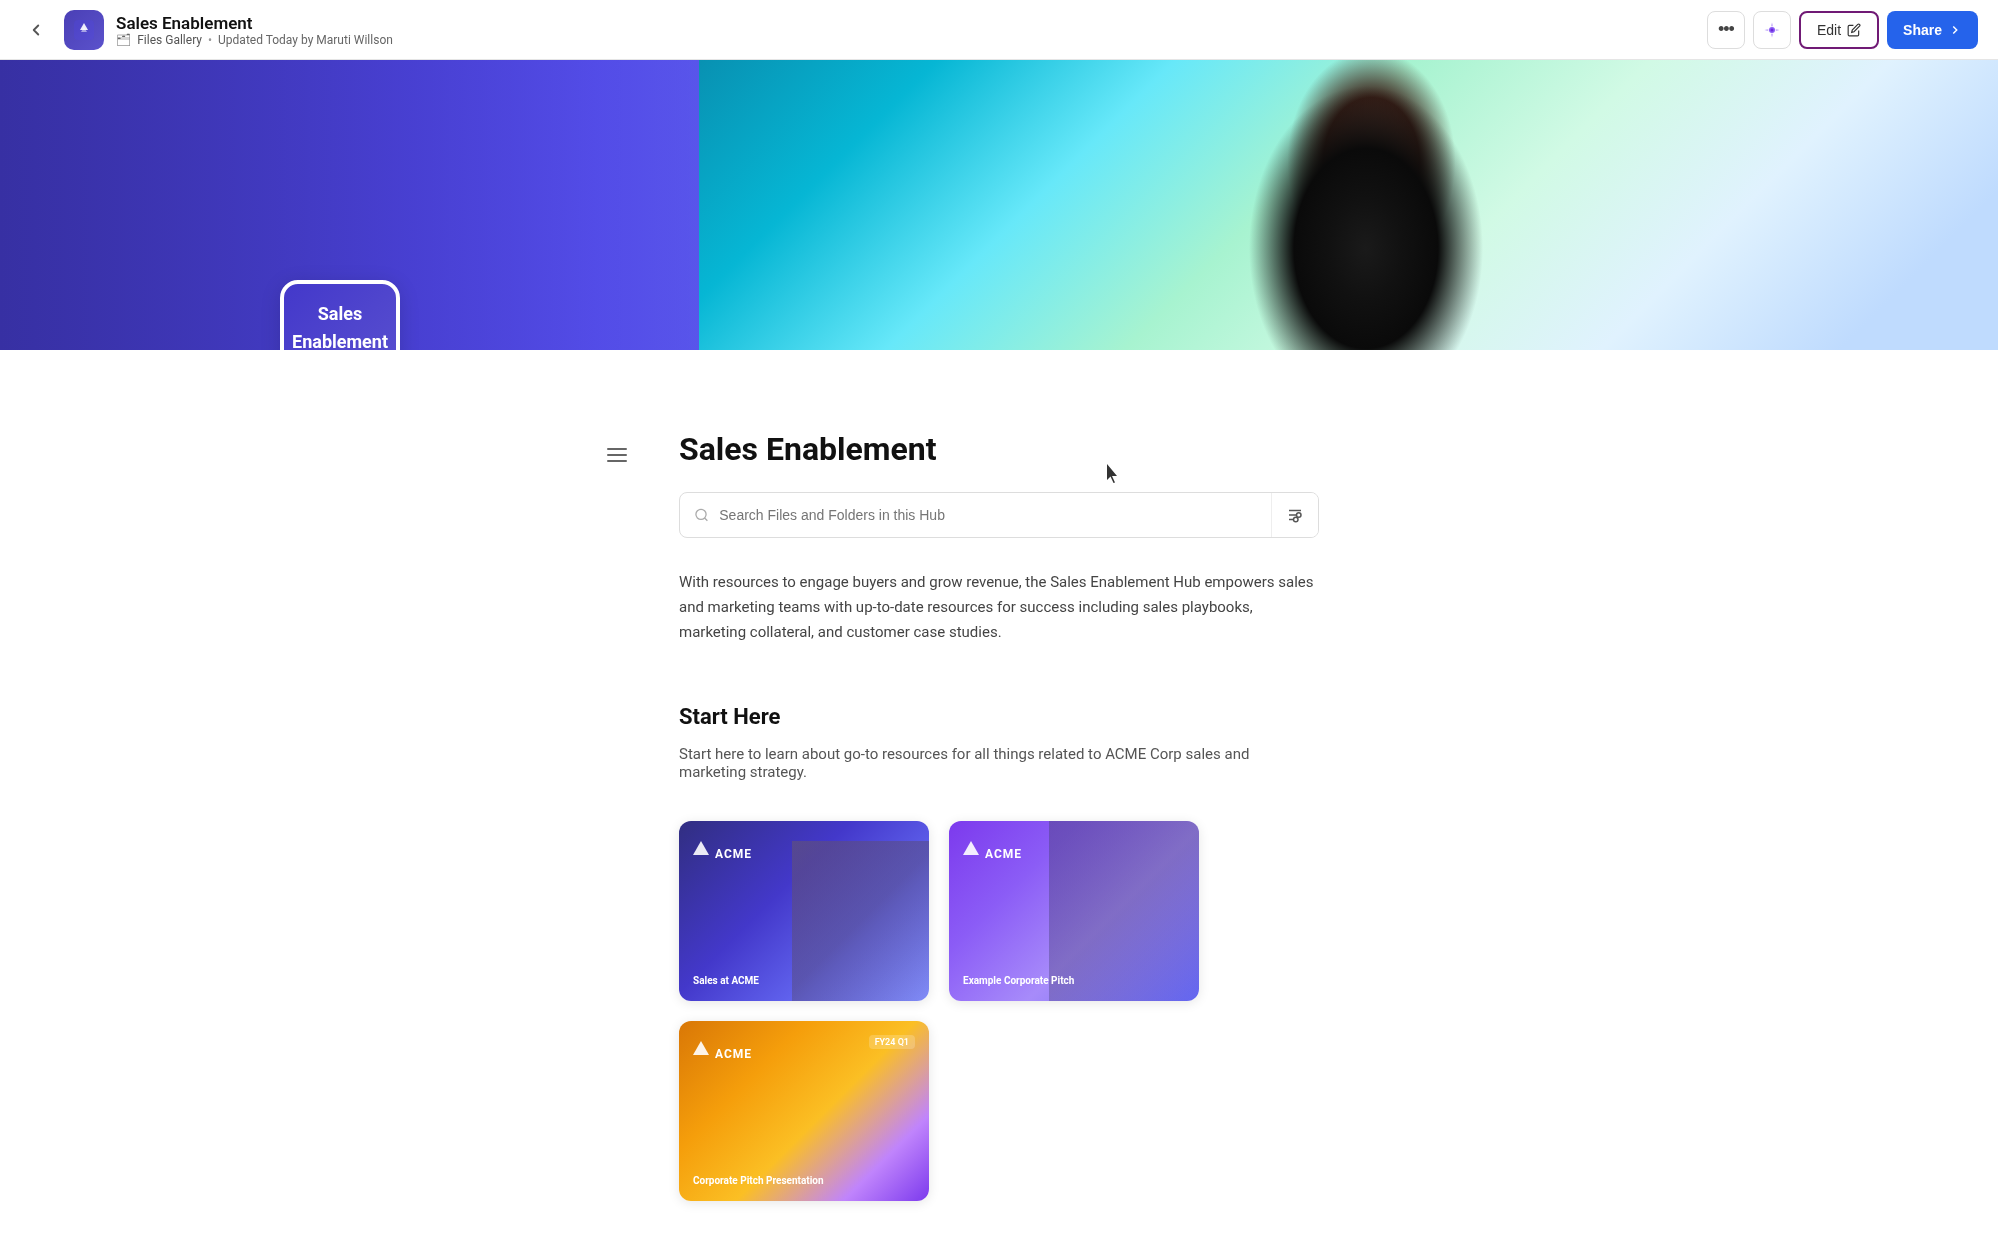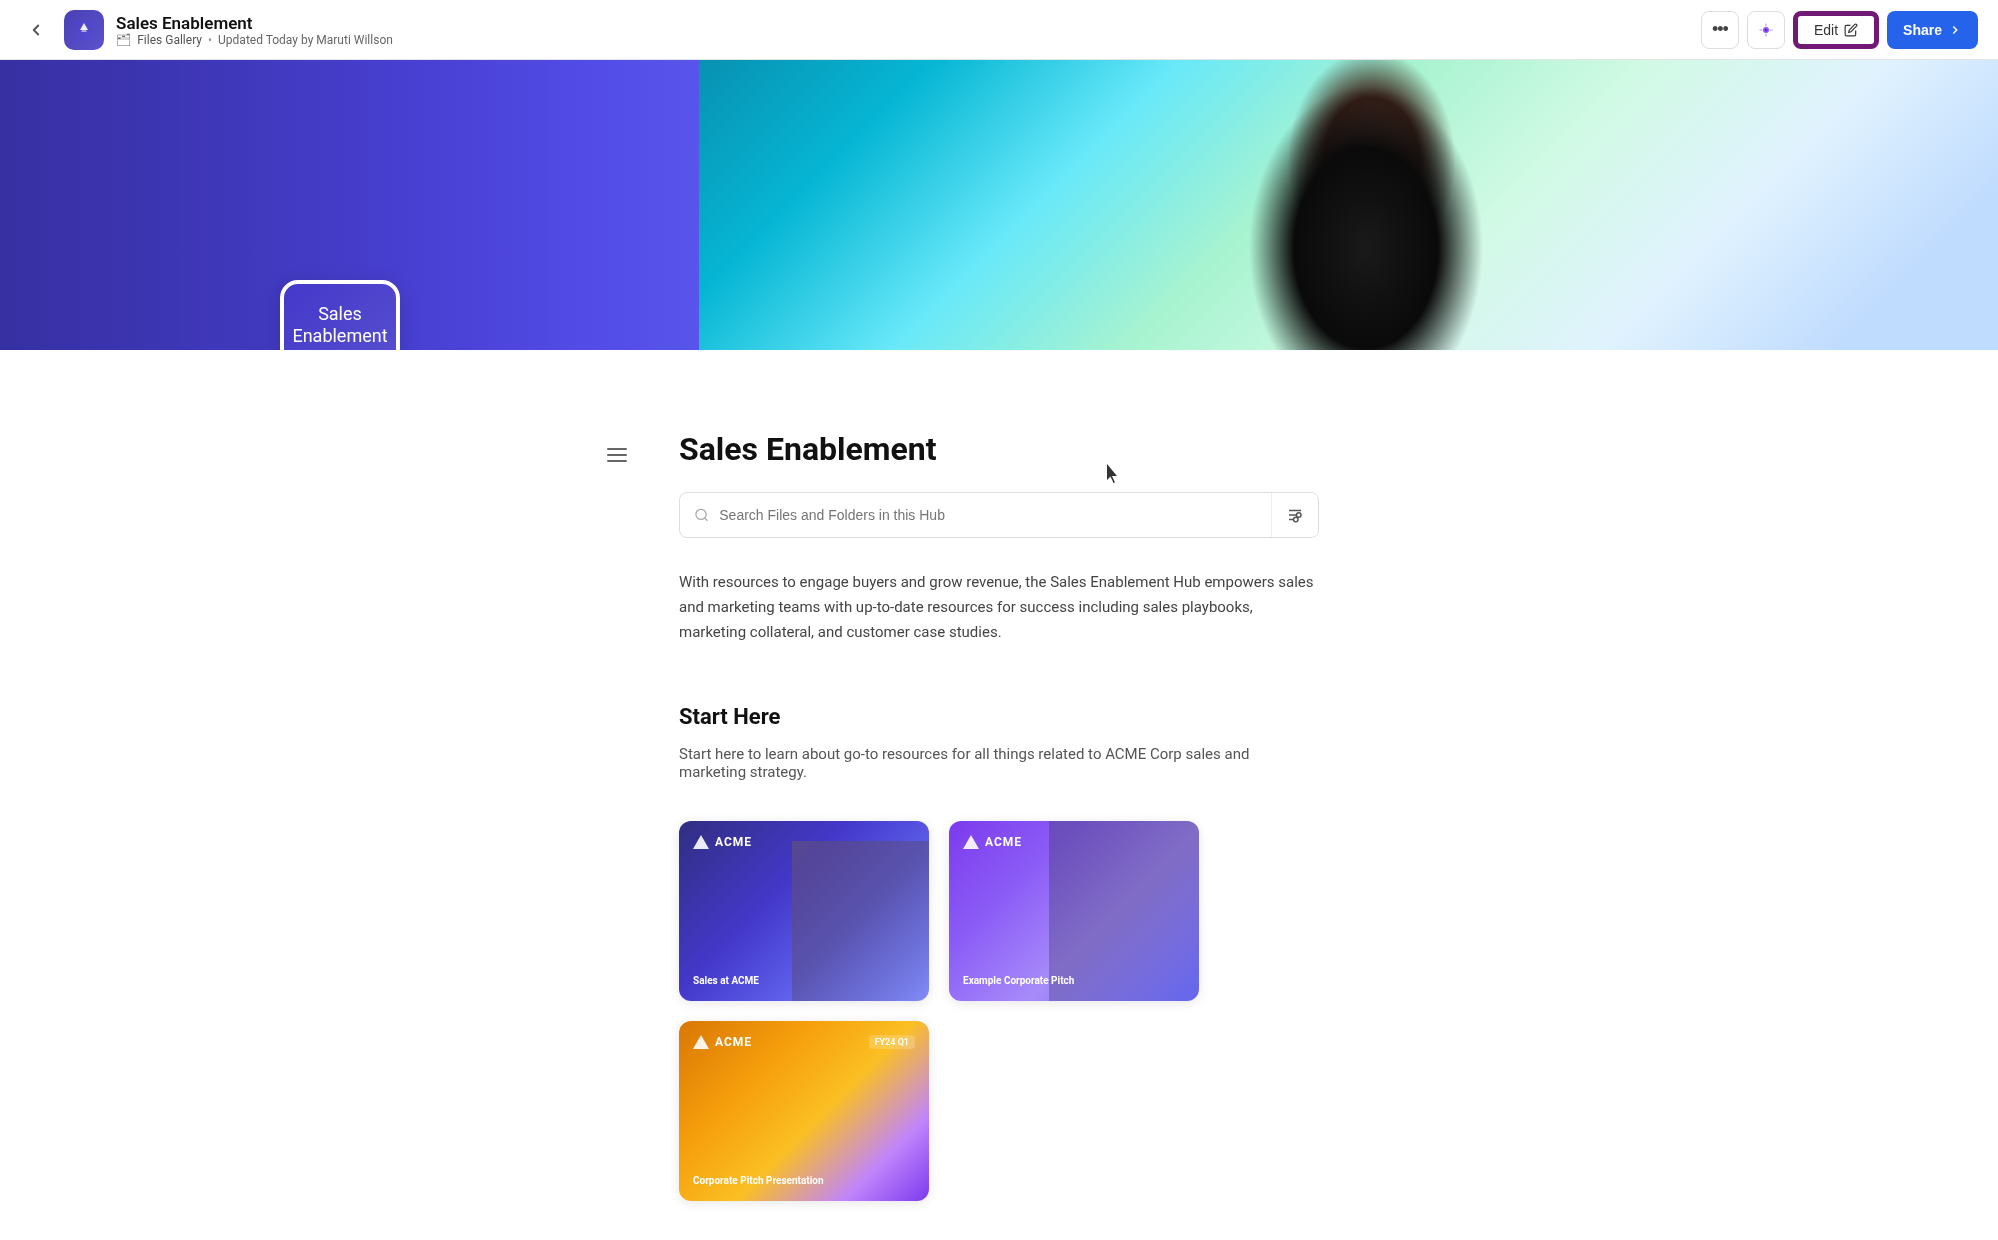--- a/index.html
+++ b/index.html
@@ -29,21 +29,21 @@
     .nav-subtitle-icon { font-size: 12px; }
     .nav-subtitle-dot { color: #999; }
     .topnav-right { display: flex; align-items: center; gap: 8px; }
     .icon-btn {
       width: 38px; height: 38px; border-radius: 8px; border: 1px solid #ddd;
       background: #fff; cursor: pointer; display: flex; align-items: center; justify-content: center;
       font-size: 15px; color: #444;
     }
     .edit-btn {
       display: flex; align-items: center; gap: 6px; padding: 0 16px; height: 38px;
-      border-radius: 8px; border: 5px solid #701a75; background: #fff; cursor: pointer;
+      border-radius: 8px; border: 2px solid #701a75; background: #fff; cursor: pointer;
       font-size: 14px; font-weight: 500; color: #333;
     }
     .share-btn {
       display: flex; align-items: center; gap: 6px; padding: 0 16px; height: 38px;
       border-radius: 8px; border: none; background: #2563eb; cursor: pointer;
       font-size: 14px; font-weight: 600; color: #fff;
     }
 
     
     .hero-banner {
@@ -59,21 +59,21 @@
     .hub-logo-container {
       position: absolute; bottom: -50px; left: 280px;
     }
     .hub-logo {
       width: 120px; height: 120px; border-radius: 18px;
       background: linear-gradient(135deg, #4338ca, #5b52d0);
       border: 4px solid #fff;
       display: flex; flex-direction: column; align-items: center; justify-content: center;
       gap: 2px; padding: 10px; box-shadow: 0 4px 20px rgba(0,0,0,0.15);
     }
-    .hub-logo-text { font-size: 18px; font-weight: 400; color: #fff; line-height: 1.1; text-align: left; }
+    .hub-logo-text { font-size: 18px; font-weight: 700; color: #fff; line-height: 1.1; text-align: left; margin-top: 6px; }
     .hub-logo-star {
       width: 28px; height: 28px; color: rgba(255,255,255,0.6);
     }
 
     
     .main-content { max-width: 1200px; margin: 0 auto; padding: 80px 280px 40px; }
 
     .content-area { position: relative; }
     .sidebar-menu-btn {
       position: absolute; left: -80px; top: 10px;
@@ -129,21 +129,21 @@
 
     .card-acme-logo {
       position: absolute; top: 14px; left: 14px;
       display: flex; align-items: center; gap: 6px;
     }
     .acme-triangle { 
       width: 0; height: 0;
       border-left: 8px solid transparent; border-right: 8px solid transparent;
       border-bottom: 14px solid white; opacity: 0.9;
     }
-    .acme-text { font-size: 12px; font-weight: 700; color: #fff; letter-spacing: 1px; }
+    .acme-text { font-size: 12px; font-weight: 700; color: #fff; letter-spacing: 1px; margin-top: 12px; }
 
     .card-label {
       position: absolute; bottom: 14px; left: 14px; right: 14px;
       font-size: 10px; font-weight: 700; color: #fff; line-height: 1.3;
     }
 
     .card-badge {
       position: absolute; top: 14px; right: 14px;
       font-size: 9px; font-weight: 600; color: #fff;
       background: rgba(255,255,255,0.2); padding: 2px 6px; border-radius: 4px;

